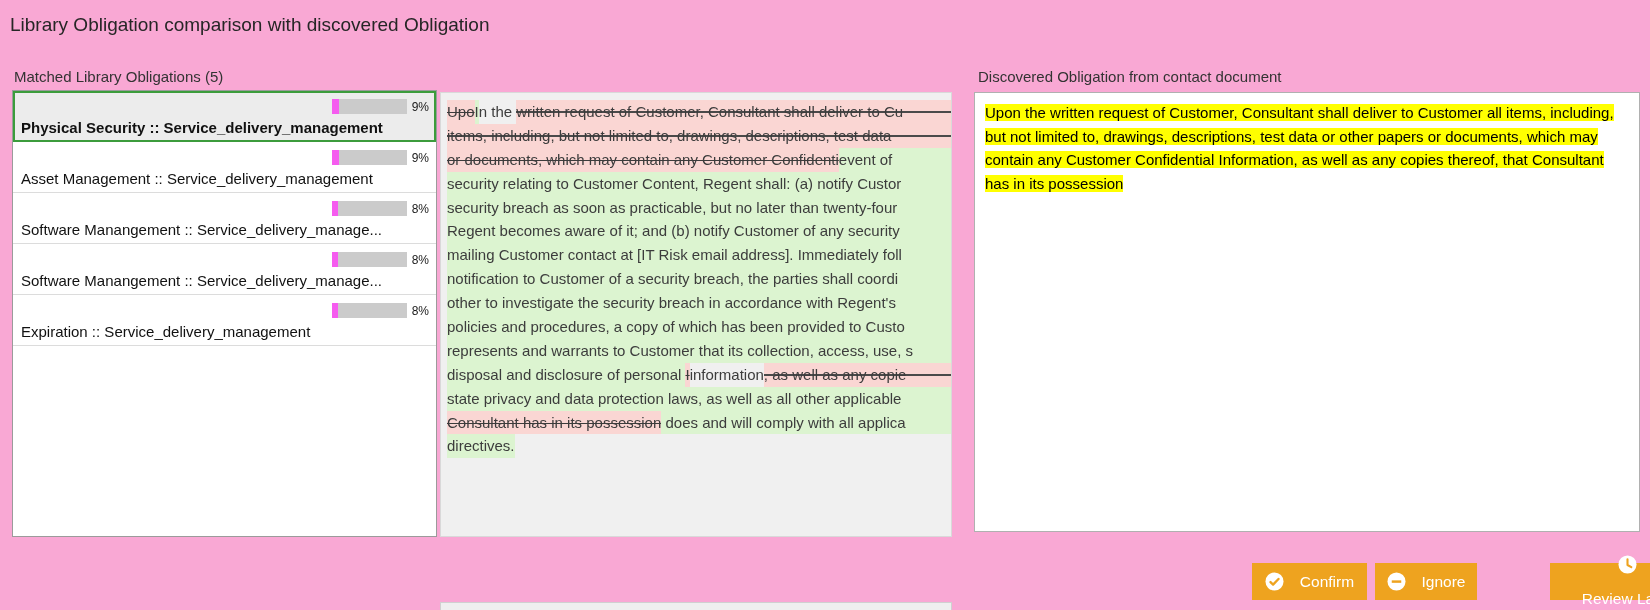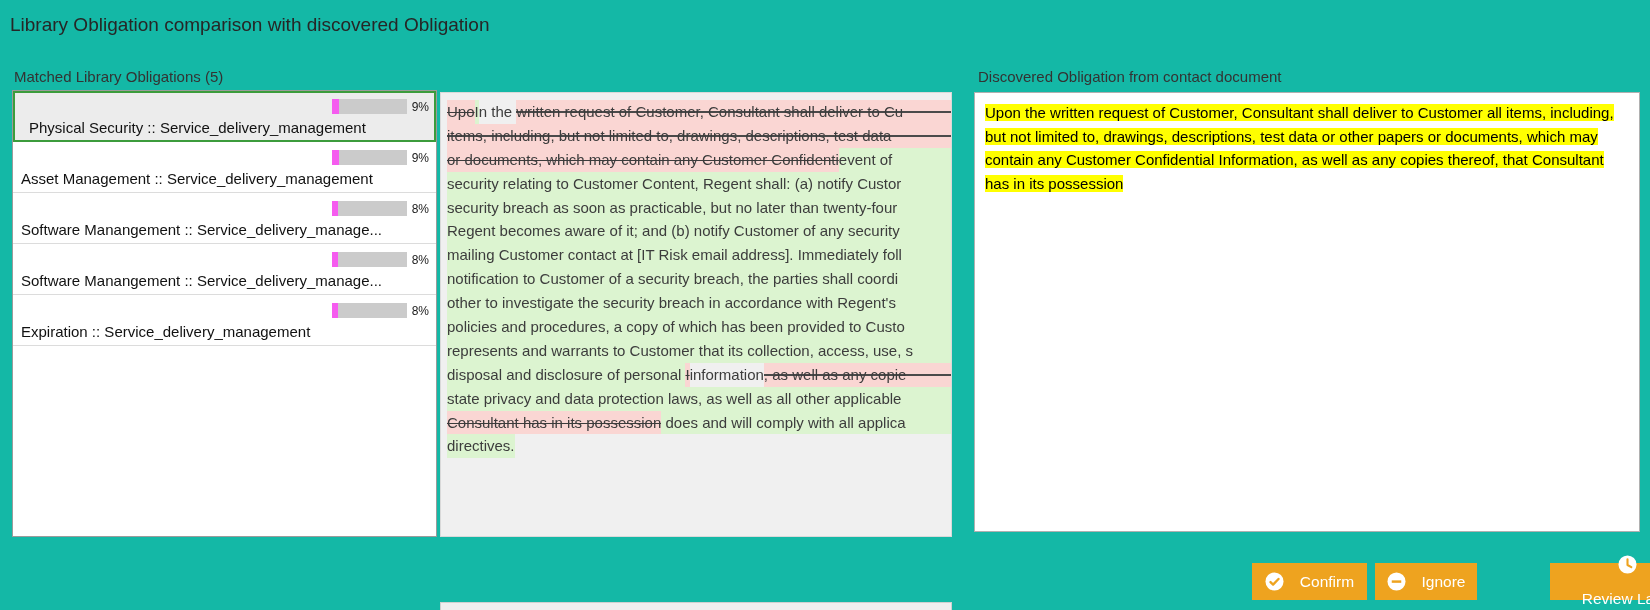--- a/index.html
+++ b/index.html
@@ -1,33 +1,33 @@
 <!DOCTYPE html>
 <html><head>
 <meta charset="utf-8">
 <style>
   html,body{margin:0;padding:0;background:#ffffff;}
   body{font-family:"Liberation Sans","DejaVu Sans",sans-serif;}
-  #stage{position:relative;width:1650px;height:610px;overflow:hidden;background:#14b8a6;}
+  #stage{position:relative;width:1650px;height:610px;overflow:hidden;background:#f9a8d4;}
 
   .page-title{position:absolute;left:10px;top:14px;font-size:19px;color:#262626;}
   .panel-header{position:absolute;font-size:15px;color:#333333;}
   #left-header{left:14px;top:68px;}
   #right-header{left:978px;top:68px;}
 
   
   #library-panel{position:absolute;left:12px;top:90px;width:425px;height:447px;
     background:#ffffff;border:1px solid #9b9b9b;box-sizing:border-box;overflow:hidden;}
   .lib-row{position:relative;height:51px;box-sizing:border-box;border-bottom:1px solid #dcdcdc;background:#ffffff;cursor:pointer;}
   .lib-row.selected{background:#ececec;outline:2px solid #3c9c3c;outline-offset:-2px;}
   .lib-row .bar-track{position:absolute;right:29px;top:8px;width:75px;height:15px;background:#cbcbcb;}
   .lib-row .bar-fill{position:absolute;left:0;top:0;height:100%;background:#f55cef;}
   .lib-row .pct{position:absolute;right:7px;top:9px;font-size:12px;color:#1a1a1a;}
   .lib-row .lbl{position:absolute;left:8px;top:28px;font-size:15px;color:#111111;white-space:nowrap;}
-  .lib-row.selected .lbl{font-weight:normal;margin-left:8px;}
+  .lib-row.selected .lbl{font-weight:bold;}
 
   
   #comparison-panel{position:absolute;left:440px;top:92px;width:512px;height:445px;
     background:#f0f0f0;border:1px solid #d9d9d9;box-sizing:border-box;overflow:hidden;}
   #comparison-text{padding:7px 0 0 6px;}
   .cmp-line{display:flex;white-space:pre;height:23.9px;font-size:15px;line-height:23.9px;color:#3c3c3c;width:100%;overflow:hidden;}
   .seg{flex:0 0 auto;}
   .seg.del{background:#fad6d3;text-decoration:line-through;}
   .seg.ins{background:#dcf4d0;}
   .seg.plain{background:transparent;}

